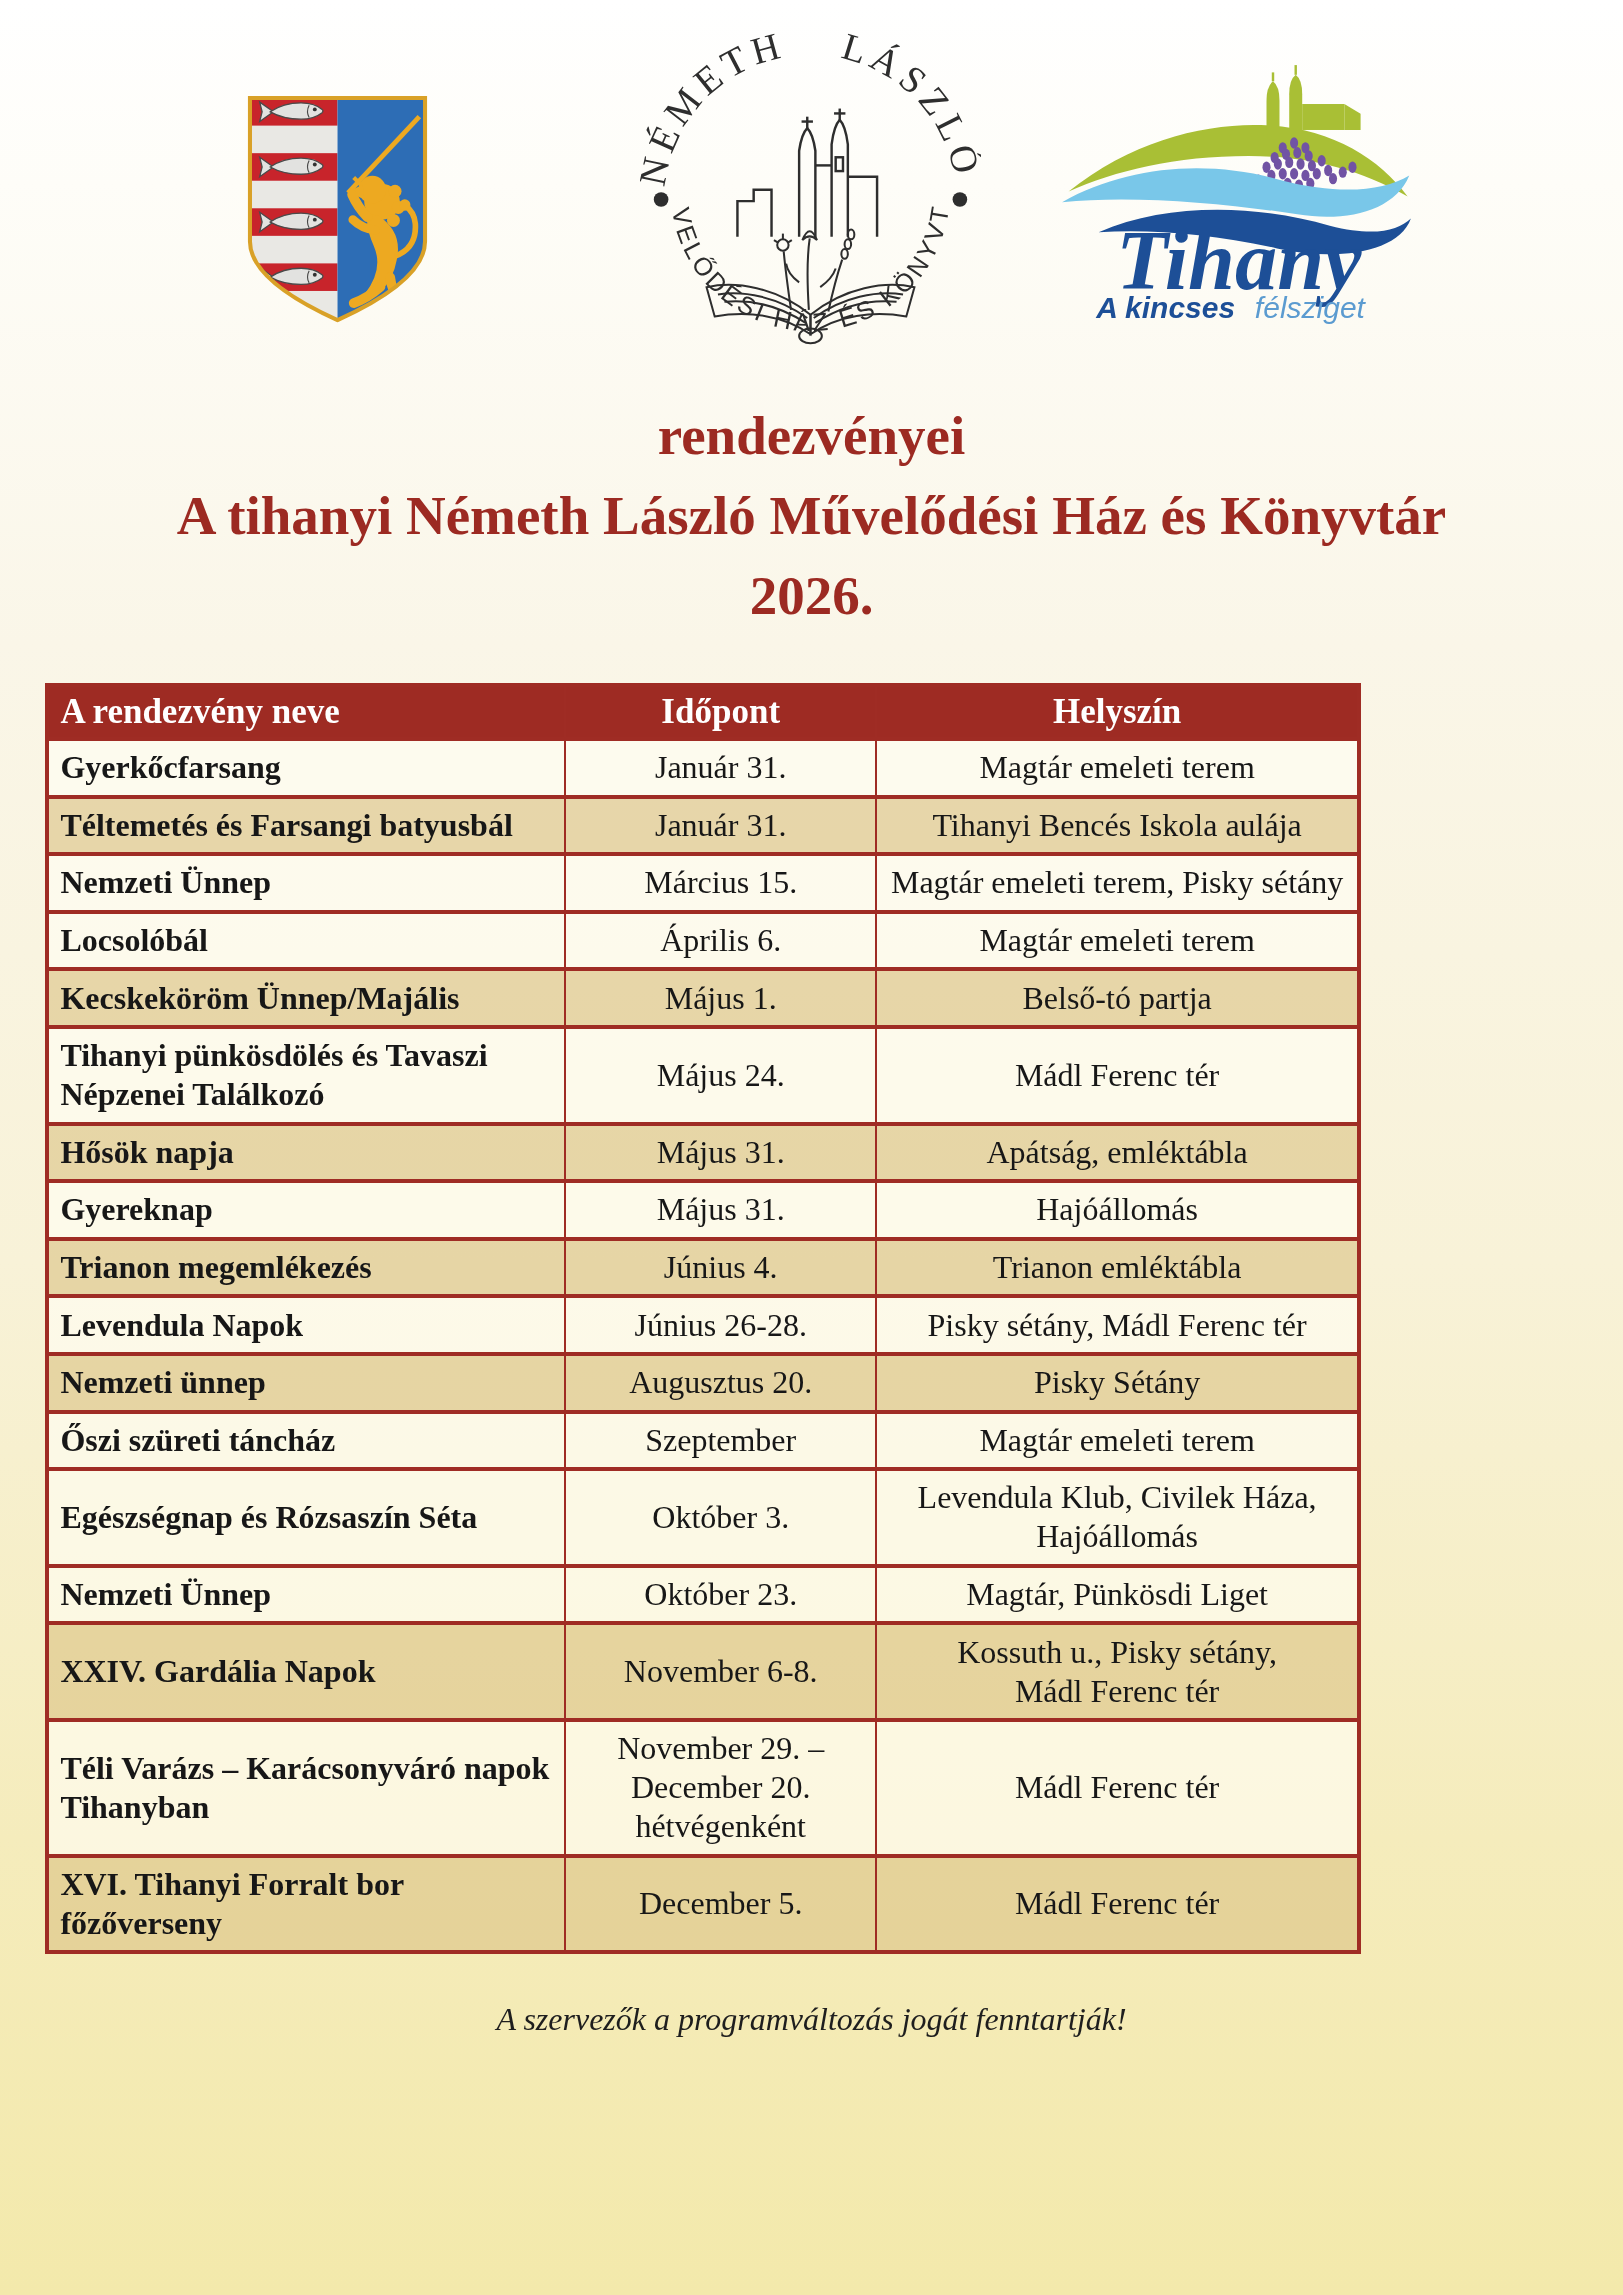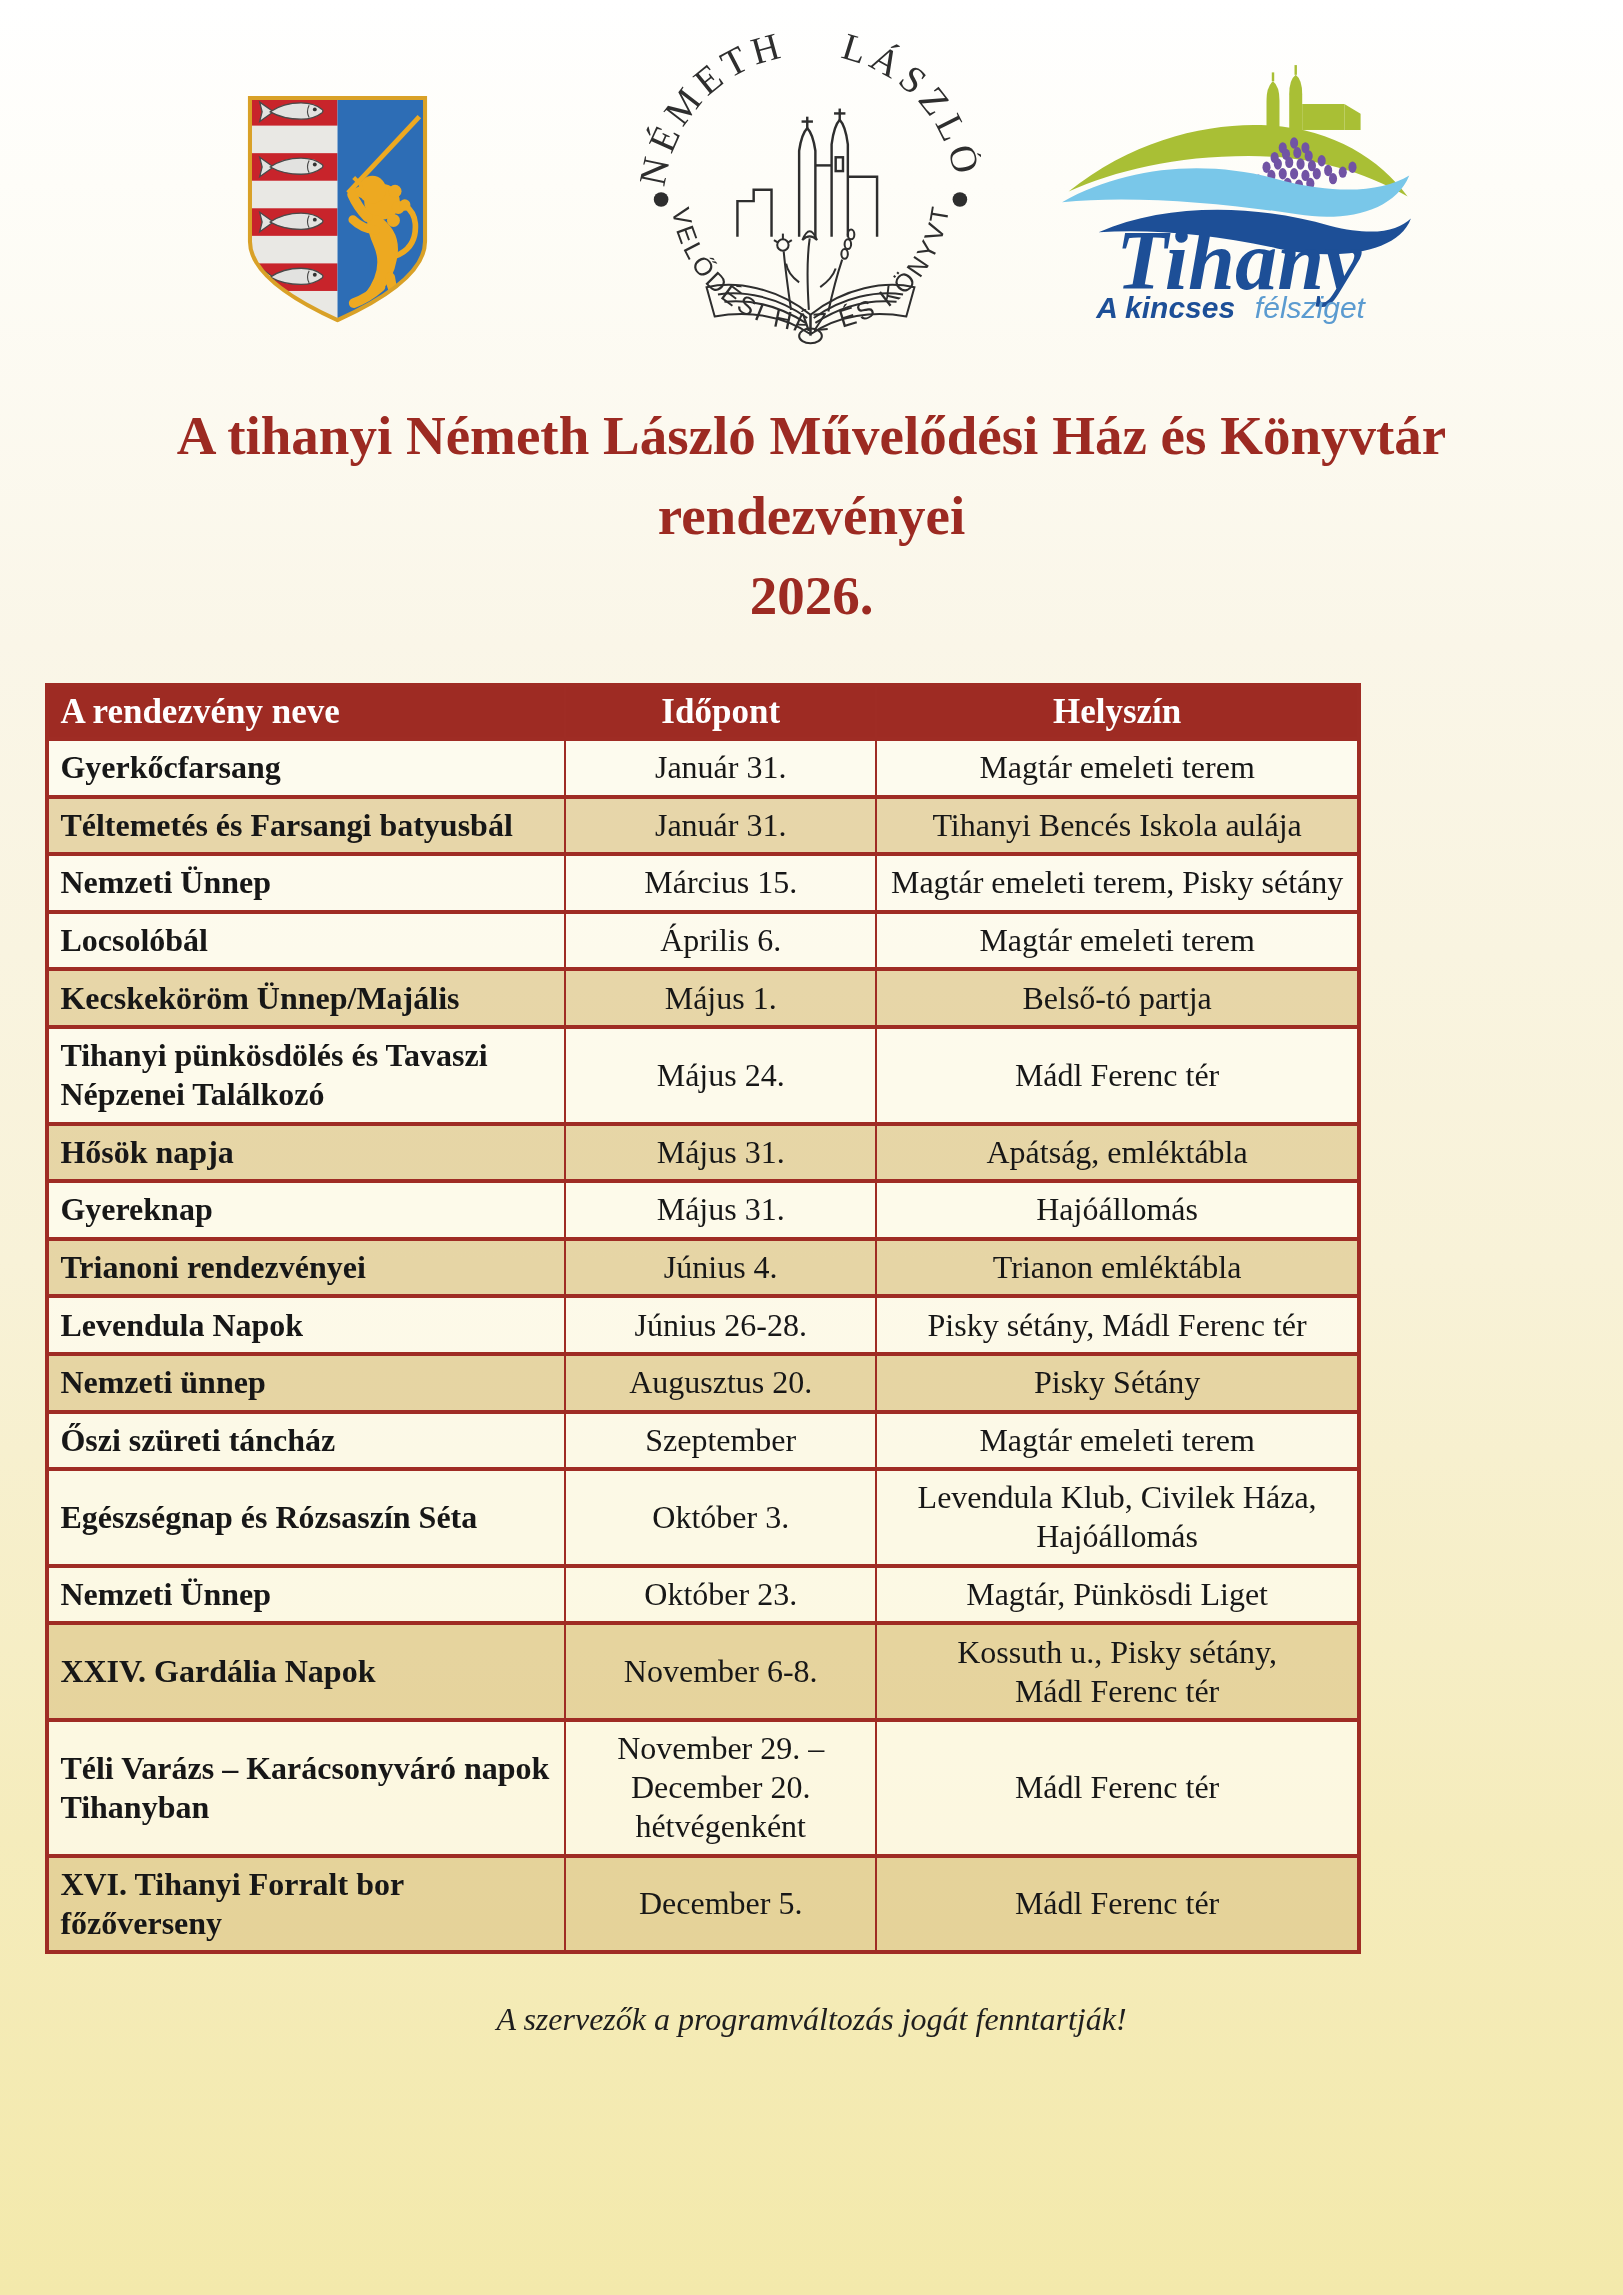--- a/index.html
+++ b/index.html
@@ -211,22 +211,22 @@
       <text x="228" y="292" text-anchor="middle" font-family="Liberation Serif, serif" font-style="italic" font-weight="bold" font-size="104" fill="#1d4f97">Tihany</text>
       <text y="328" font-family="Liberation Sans, sans-serif" font-size="37" font-style="italic">
         <tspan x="52" font-weight="bold" fill="#1d4f97">A kincses</tspan>
         <tspan dx="14" fill="#5b9bd0">félsziget</tspan>
       </text>
     </svg>
 
   </header>
 
   <h1 class="title">
+    <span class="title-line">rendezvényei</span>
     <span class="title-line">A tihanyi Németh László Művelődési Ház és Könyvtár</span>
-    <span class="title-line">rendezvényei</span>
     <span class="title-line">2026.</span>
   </h1>
 
   <table class="events">
     <colgroup>
       <col style="width:39.5%">
       <col style="width:23.7%">
       <col style="width:36.8%">
     </colgroup>
     <thead>
@@ -271,21 +271,21 @@
           <td class="c-name">Hősök napja</td>
           <td class="c-date">Május 31.</td>
           <td class="c-loc">Apátság, emléktábla</td>
         </tr>
         <tr class="light">
           <td class="c-name">Gyereknap</td>
           <td class="c-date">Május 31.</td>
           <td class="c-loc">Hajóállomás</td>
         </tr>
         <tr class="dark">
-          <td class="c-name">Trianoni rendezvényei</td>
+          <td class="c-name">Trianon megemlékezés</td>
           <td class="c-date">Június 4.</td>
           <td class="c-loc">Trianon emléktábla</td>
         </tr>
         <tr class="light">
           <td class="c-name">Levendula Napok</td>
           <td class="c-date">Június 26-28.</td>
           <td class="c-loc">Pisky sétány, Mádl Ferenc tér</td>
         </tr>
         <tr class="dark">
           <td class="c-name">Nemzeti ünnep</td>

